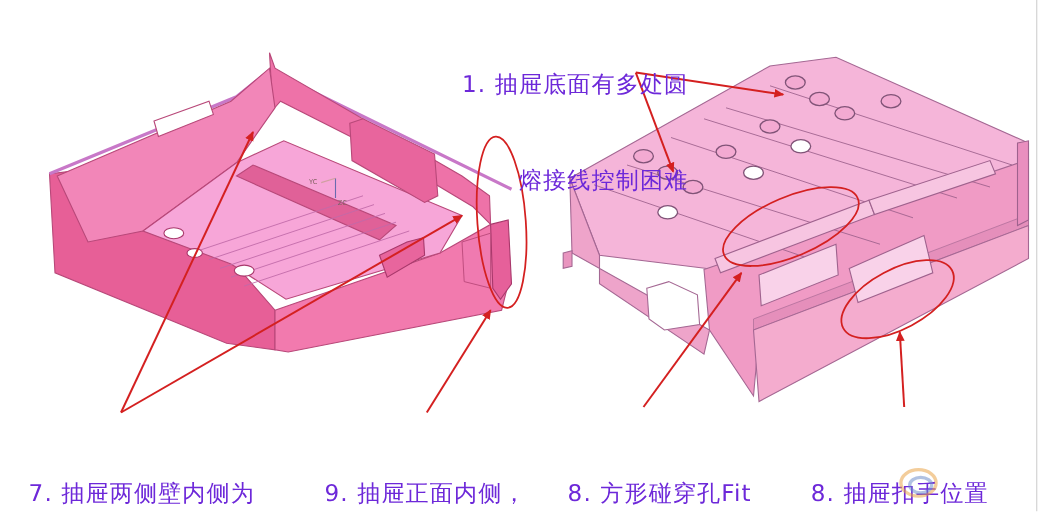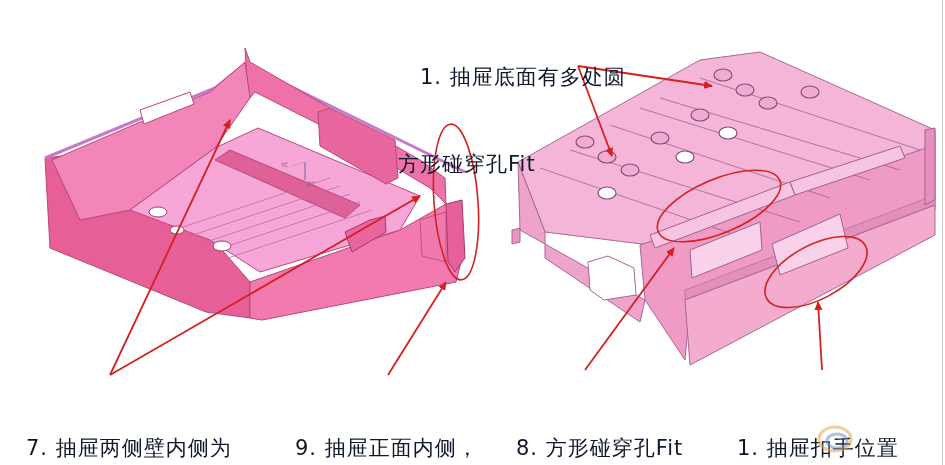--- a/index.html
+++ b/index.html
@@ -1,20 +1,20 @@
 <!DOCTYPE html>
 <html><head>
 <meta charset="utf-8">
 <style>
   html, body { margin: 0; padding: 0; background: #ffffff; }
   body { width: 945px; height: 465px; position: relative; overflow: hidden;
          font-family: "DejaVu Sans", "Liberation Sans", sans-serif; }
   #canvas { position: absolute; left: 0; top: 0; width: 945px; height: 465px; }
-  .callout { position: absolute; color: #0f172a; font-size: 21px; line-height: 29px;
-             letter-spacing: 1px; white-space: pre; }
+  .callout { position: absolute; color: #6d28d9; font-size: 21px; line-height: 29px;
+             letter-spacing: 1px; white-space: pre; text-align: right; }
   .callout .line { display: block; }
   .c1 { left: 398px; top: 5px; }
   .c1 .line:first-child { padding-left: 22px; }
   .c2 { left: 3px; top: 376px; }
   .c2 .line:first-child { padding-left: 23px; }
   .c3 { left: 273px; top: 376px; }
   .c3 .line:first-child { padding-left: 22px; }
   .c4 { left: 494px; top: 376px; }
   .c4 .line:first-child { padding-left: 22px; }
   .c5 { left: 715px; top: 376px; }
@@ -147,21 +147,21 @@
     <line x1="388" y1="375" x2="446" y2="282"></line>
 
     <line x1="585" y1="370" x2="674" y2="248"></line>
 
     <line x1="822" y1="370" x2="818" y2="302"></line>
   </g>
 </svg>
 
 <div class="callout c1">
   <span class="line">1. 抽屉底面有多处圆</span>
-  <span class="line">方形碰穿孔Fit</span>
+  <span class="line">熔接线控制困难</span>
 </div>
 
 <div class="callout c2">
   <span class="line">7. 抽屉两侧壁内侧为</span>
   
   
 </div>
 
 <div class="callout c3">
   <span class="line">9. 抽屉正面内侧，</span>
@@ -169,21 +169,21 @@
   
 </div>
 
 <div class="callout c4">
   <span class="line">8. 方形碰穿孔Fit</span>
   
   
 </div>
 
 <div class="callout c5">
-  <span class="line">1. 抽屉扣手位置</span>
+  <span class="line">8. 抽屉扣手位置</span>
   
   
 </div>
 
 <div class="watermark">
   <svg width="40" height="46" viewBox="0 0 40 46" style="position:absolute;left:0;top:0;">
     <ellipse cx="20" cy="24" rx="16" ry="12" fill="none" stroke="#e8a040" stroke-width="3" opacity="0.7"></ellipse>
     <ellipse cx="22" cy="26" rx="10" ry="7" fill="none" stroke="#6a8ac8" stroke-width="3" opacity="0.7"></ellipse>
   </svg>
   <span class="wm-url">X61616.COM</span>

